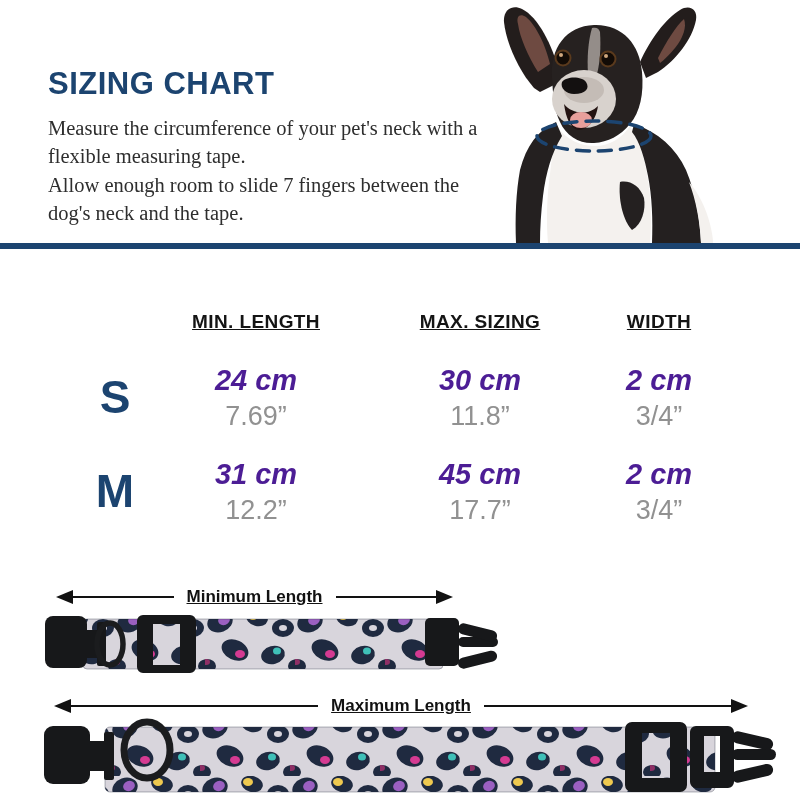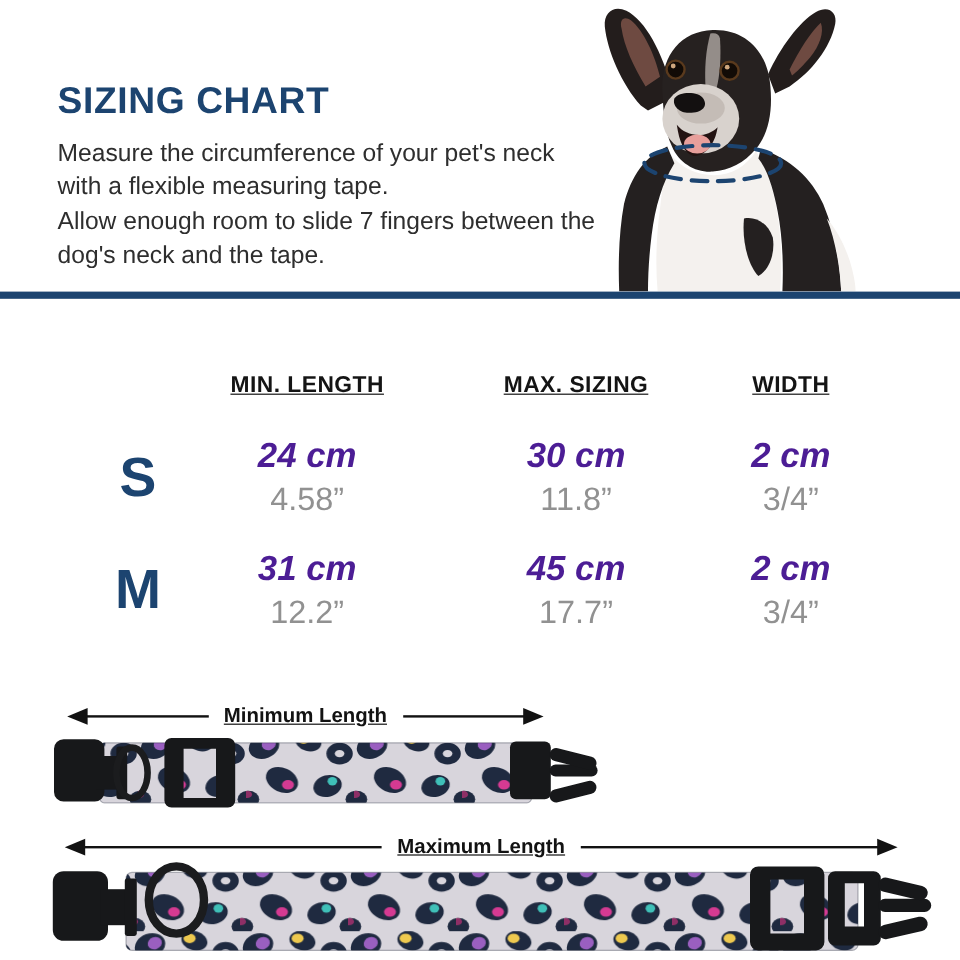--- a/index.html
+++ b/index.html
@@ -7,21 +7,21 @@
     position:relative; width:800px; height:800px; background:#ffffff;
     overflow:hidden; font-family:"Liberation Sans", sans-serif;
   }
   
   .title {
     position:absolute; left:48px; top:66px; margin:0;
     font-size:31px; font-weight:800; letter-spacing:.5px; color:#1c4470;
   }
   .instruction {
     position:absolute; left:48px; width:452px; margin:0;
-    font-size:20.5px; line-height:1.38; color:#2e2e2e;
+    font-size:20.5px; line-height:1.38; color:#2e2e2e;font-family:Liberation Serif, serif;
   }
   .instr-1 { top:114px; }
   .instr-2 { top:171px; }
   .dog-wrap { position:absolute; left:500px; top:0; width:295px; height:243px; }
   .divider {
     position:absolute; left:0; top:243px; width:800px; height:6px;
     background:#1c4470;
   }
   
   .col-header {
@@ -116,21 +116,21 @@
 
   <div>
     <div class="col-header col-min">MIN. LENGTH</div>
     <div class="col-header col-max">MAX. SIZING</div>
     <div class="col-header col-width">WIDTH</div>
 
     <div class="size-letter row-s">S</div>
     <div class="row-s-cells">
       <div class="cell col-min">
         <div class="cm">24 cm</div>
-        <div class="inch">4.58”</div>
+        <div class="inch">7.69”</div>
       </div>
       <div class="cell col-max">
         <div class="cm">30 cm</div>
         <div class="inch">11.8”</div>
       </div>
       <div class="cell col-width">
         <div class="cm">2 cm</div>
         <div class="inch">3/4”</div>
       </div>
     </div>

